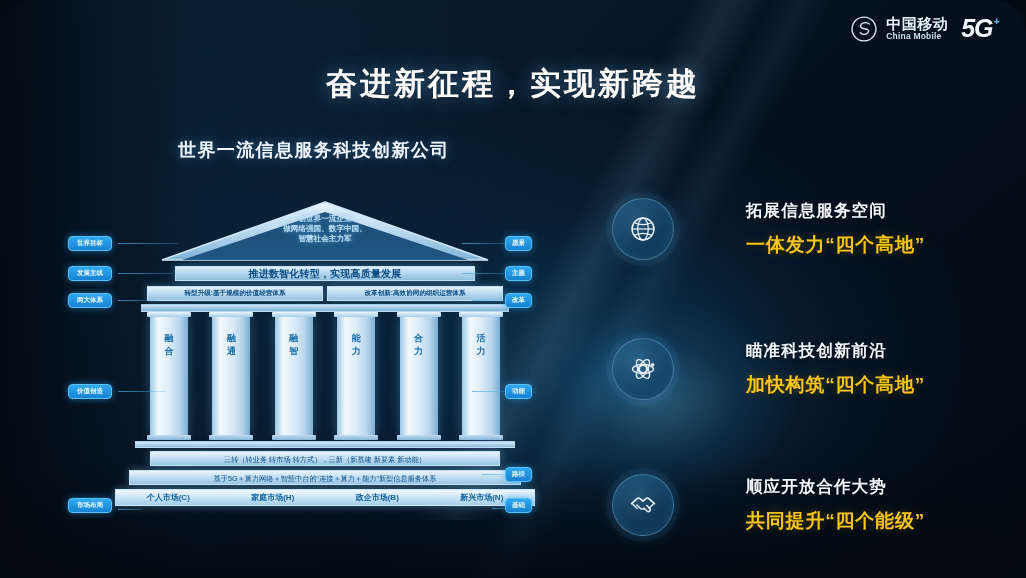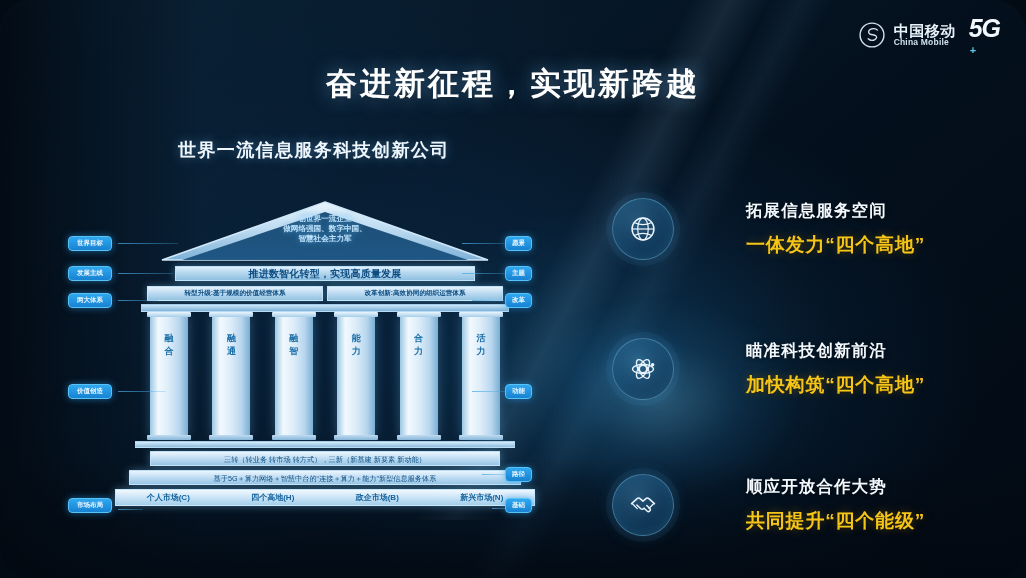--- a/index.html
+++ b/index.html
@@ -57,21 +57,21 @@
   
   .brand {
     position: absolute; right: 26px; top: 14px;
     display: flex; align-items: center; gap: 9px;
     z-index: 12;
   }
   .brand-mark { width: 26px; height: 26px; opacity: .92; }
   .brand-words { display:flex; flex-direction: column; line-height: 1.05; }
   .brand-cn { font-size: 15px; font-weight: 700; color: #e8f2fb; letter-spacing: .5px; }
   .brand-en { font-size: 8.5px; font-weight: 700; color: #cfe0ee; letter-spacing: .2px; }
-  .brand-5g { display:flex; align-items:flex-start; margin-left: 4px; flex-direction: column; }
+  .brand-5g { display:flex; align-items:flex-start; margin-left: 4px; }
   .brand-5g .g5 { font-size: 25px; font-weight: 800; color: #f2f8fd; font-style: italic; letter-spacing: -1px; }
   .brand-5g .plus { font-size: 11px; font-weight: 800; color: #5ec8e8; margin-top: 1px; margin-left: 1px; }
 
   
   .main-title {
     position: absolute; top: 63px; left: 0; width: 1026px;
     text-align: center;
     font-size: 31px; font-weight: 700; color: #ffffff;
     letter-spacing: 3px;
     text-shadow: 0 0 18px rgba(120,190,245,0.55), 0 2px 6px rgba(0,0,0,0.6);
@@ -329,21 +329,21 @@
     <div class="stylobate"></div>
 
     <div class="step-bar step1">
       <span>三转（转业务 转市场 转方式），三新（新基建 新要素 新动能）</span>
     </div>
     <div class="step-bar step2">
       <span>基于5G＋算力网络＋智慧中台的“连接＋算力＋能力”新型信息服务体系</span>
     </div>
     <div class="step3">
       <span>个人市场(C)</span>
-      <span>四个高地(H)</span>
+      <span>家庭市场(H)</span>
       <span>政企市场(B)</span>
       <span>新兴市场(N)</span>
     </div>
   </div>
 
   <div class="lead" style="left:118px; top:243px; width:60px;"></div>
   <div class="badge wide" style="left:68px; top:236px;">世界目标</div>
 
   <div class="lead" style="left:118px; top:273px; width:55px;"></div>
   <div class="badge wide" style="left:68px; top:266px;">发展主线</div>

